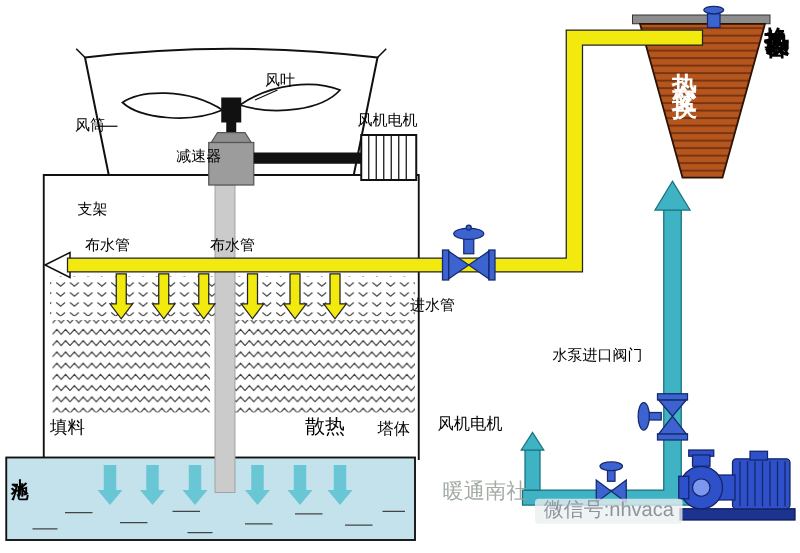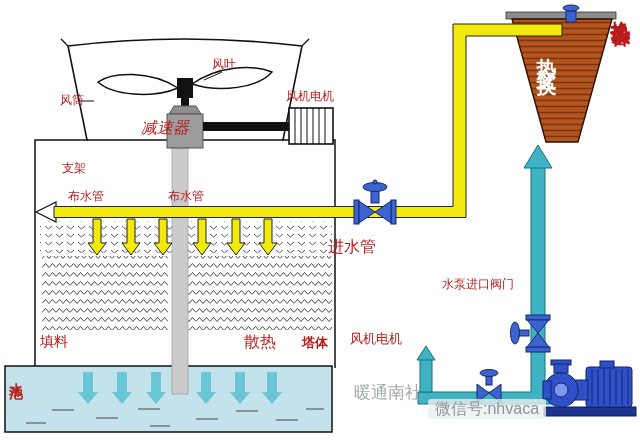--- a/index.html
+++ b/index.html
@@ -12,33 +12,33 @@
   .hot{fill:var(--hot-pipe,#f2ea0e);stroke:#222;stroke-width:1;}
   .cold{fill:var(--cold-pipe,#3fb3c3);stroke:#17717e;stroke-width:1;}
   .valve{fill:var(--valve-blue,#3c63cf);stroke:#152a6e;stroke-width:1;}
   .pump{fill:var(--pump-blue,#2e50c8);stroke:#13246b;stroke-width:1;}
   .poolrect{fill:var(--pool-fill,#c4e2ec);stroke:#111;stroke-width:1.5;}
   .poolarrow{fill:#69c7d5;}
   .gray{fill:var(--shaft-gray,#cbcbcb);stroke:#9b9b9b;stroke-width:.7;}
   .rip{stroke:#444;stroke-width:1;}
 
   
-  .lbl{position:absolute;font-size:13px;color:#b91c1c;line-height:1.1;white-space:nowrap;}
+  .lbl{position:absolute;font-size:13px;color:#000000;line-height:1.1;white-space:nowrap;}
   .vtext{writing-mode:vertical-rl;text-orientation:upright;}
   #lab-fan-blade{left:212px;top:58px;font-size:12px;}
   #lab-fan-duct{left:60px;top:94px;font-size:12px;}
   #lab-fan-motor{left:286px;top:91px;font-size:12px;font-family:Liberation Mono, monospace;}
-  #lab-reducer{left:141px;top:119px;font-size:16px;font-style:italic;}
-  #lab-support{left:62px;top:162px;font-size:12px;}
+  #lab-reducer{left:141px;top:119px;font-size:12px;}
+  #lab-support{left:62px;top:162px;font-size:12px;font-family:Liberation Mono, monospace;}
   #lab-dist-left{left:68px;top:190px;font-size:12px;}
   #lab-dist-right{left:168px;top:190px;font-size:12px;}
-  #lab-inlet-pipe{left:328px;top:238px;font-size:16px;}
+  #lab-inlet-pipe{left:328px;top:238px;font-size:12px;}
   #lab-fill{left:40px;top:334px;font-size:14px;font-weight:normal;}
   #lab-heat-dissipation{left:244px;top:333px;font-size:16px;font-weight:normal;}
-  #lab-tower-body{left:302px;top:336px;font-size:13px;font-weight:bold;}
+  #lab-tower-body{left:302px;top:336px;font-size:13px;}
   #lab-up-tower-valve{left:350px;top:332px;font-size:13px;}
   #lab-pump-inlet-valve{left:442px;top:278px;font-size:12px;}
   #lab-pool{left:8px;top:372px;font-size:14px;font-weight:bold;letter-spacing:3px;}
   #lab-heat-exchange{left:536px;top:42px;font-size:20px;font-weight:bold;color:#fff;letter-spacing:9px;}
   #lab-hx-equipment{left:610px;top:5px;font-size:20px;font-weight:bold;letter-spacing:2px;}
   #wm-brand{left:354px;top:384px;font-size:17px;color:#98a29b;opacity:.9;}
   #wm-wechat{left:428px;top:399px;font-size:16px;color:#8e949c;
              background:rgba(236,239,241,.78);padding:1px 7px;border-radius:3px;}
 </style>
 </head>

